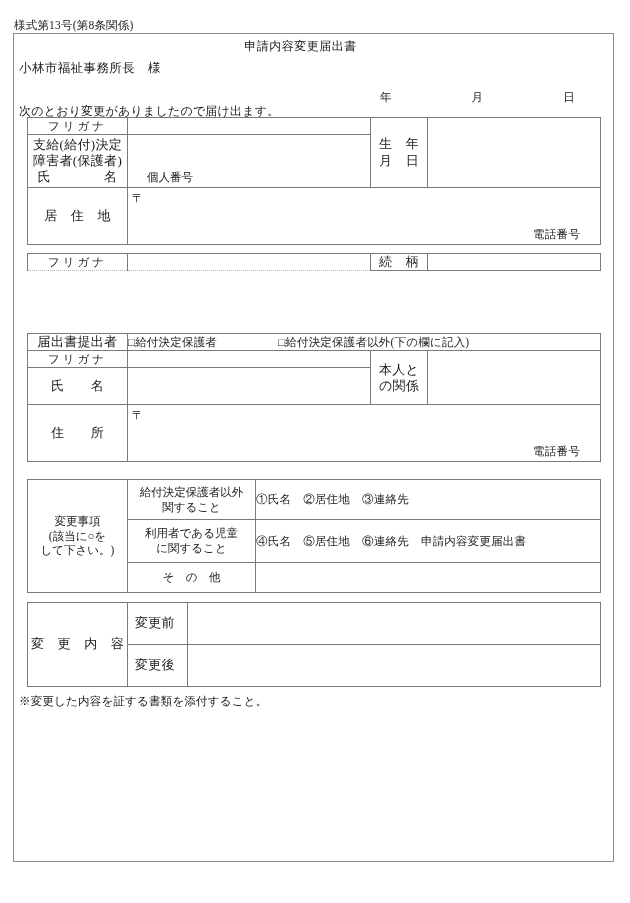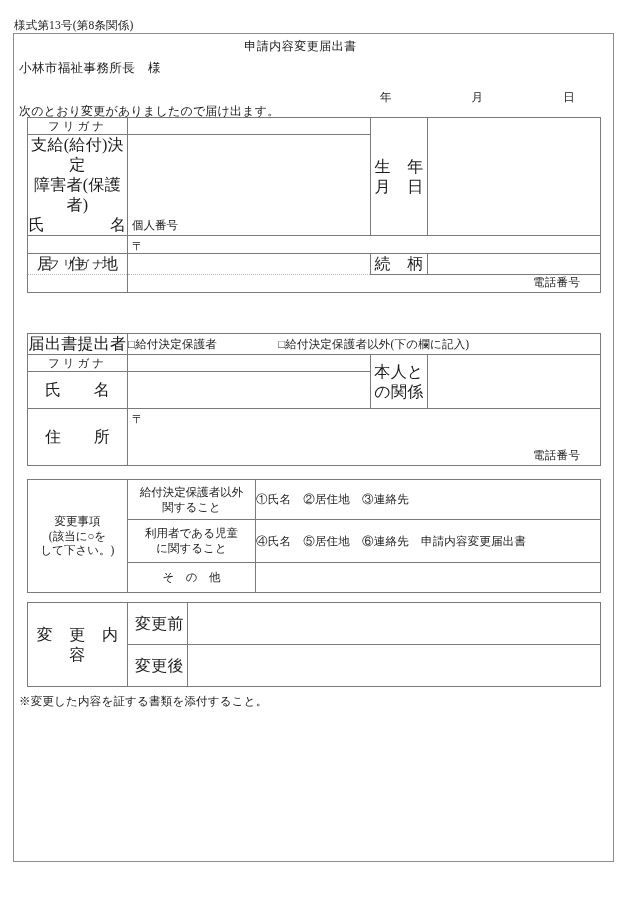--- a/index.html
+++ b/index.html
@@ -80,21 +80,21 @@
   table.grid td {
     border: 1px solid #7a7a7a;
     padding: 0;
     vertical-align: middle;
     position: relative;
   }
   .lbl {
     text-align: center;
     line-height: 1.25;
     letter-spacing: 0.3px;
-    font-size: 16px;
+    font-size: 13px;
   }
   .lbl-wide {
     text-align: center;
     line-height: 1.3;
     font-size: 11.5px;
   }
   .furigana {
     text-align: center;
     letter-spacing: 3px;
     font-size: 11.5px;
@@ -102,21 +102,21 @@
   }
   .dotted-bottom { border-bottom: 1px dotted #b5b5b5 !important; }
   .tl {
     position: absolute;
     left: 4px;
     top: 3px;
     font-size: 11.5px;
   }
   .bl {
     position: absolute;
-    left: 4px;
+    left: 19px;
     bottom: 2px;
     font-size: 11.5px;
   }
   .phone {
     position: absolute;
     left: 405px;
     bottom: 2px;
     font-size: 11.5px;
     letter-spacing: 0.3px;
   }

